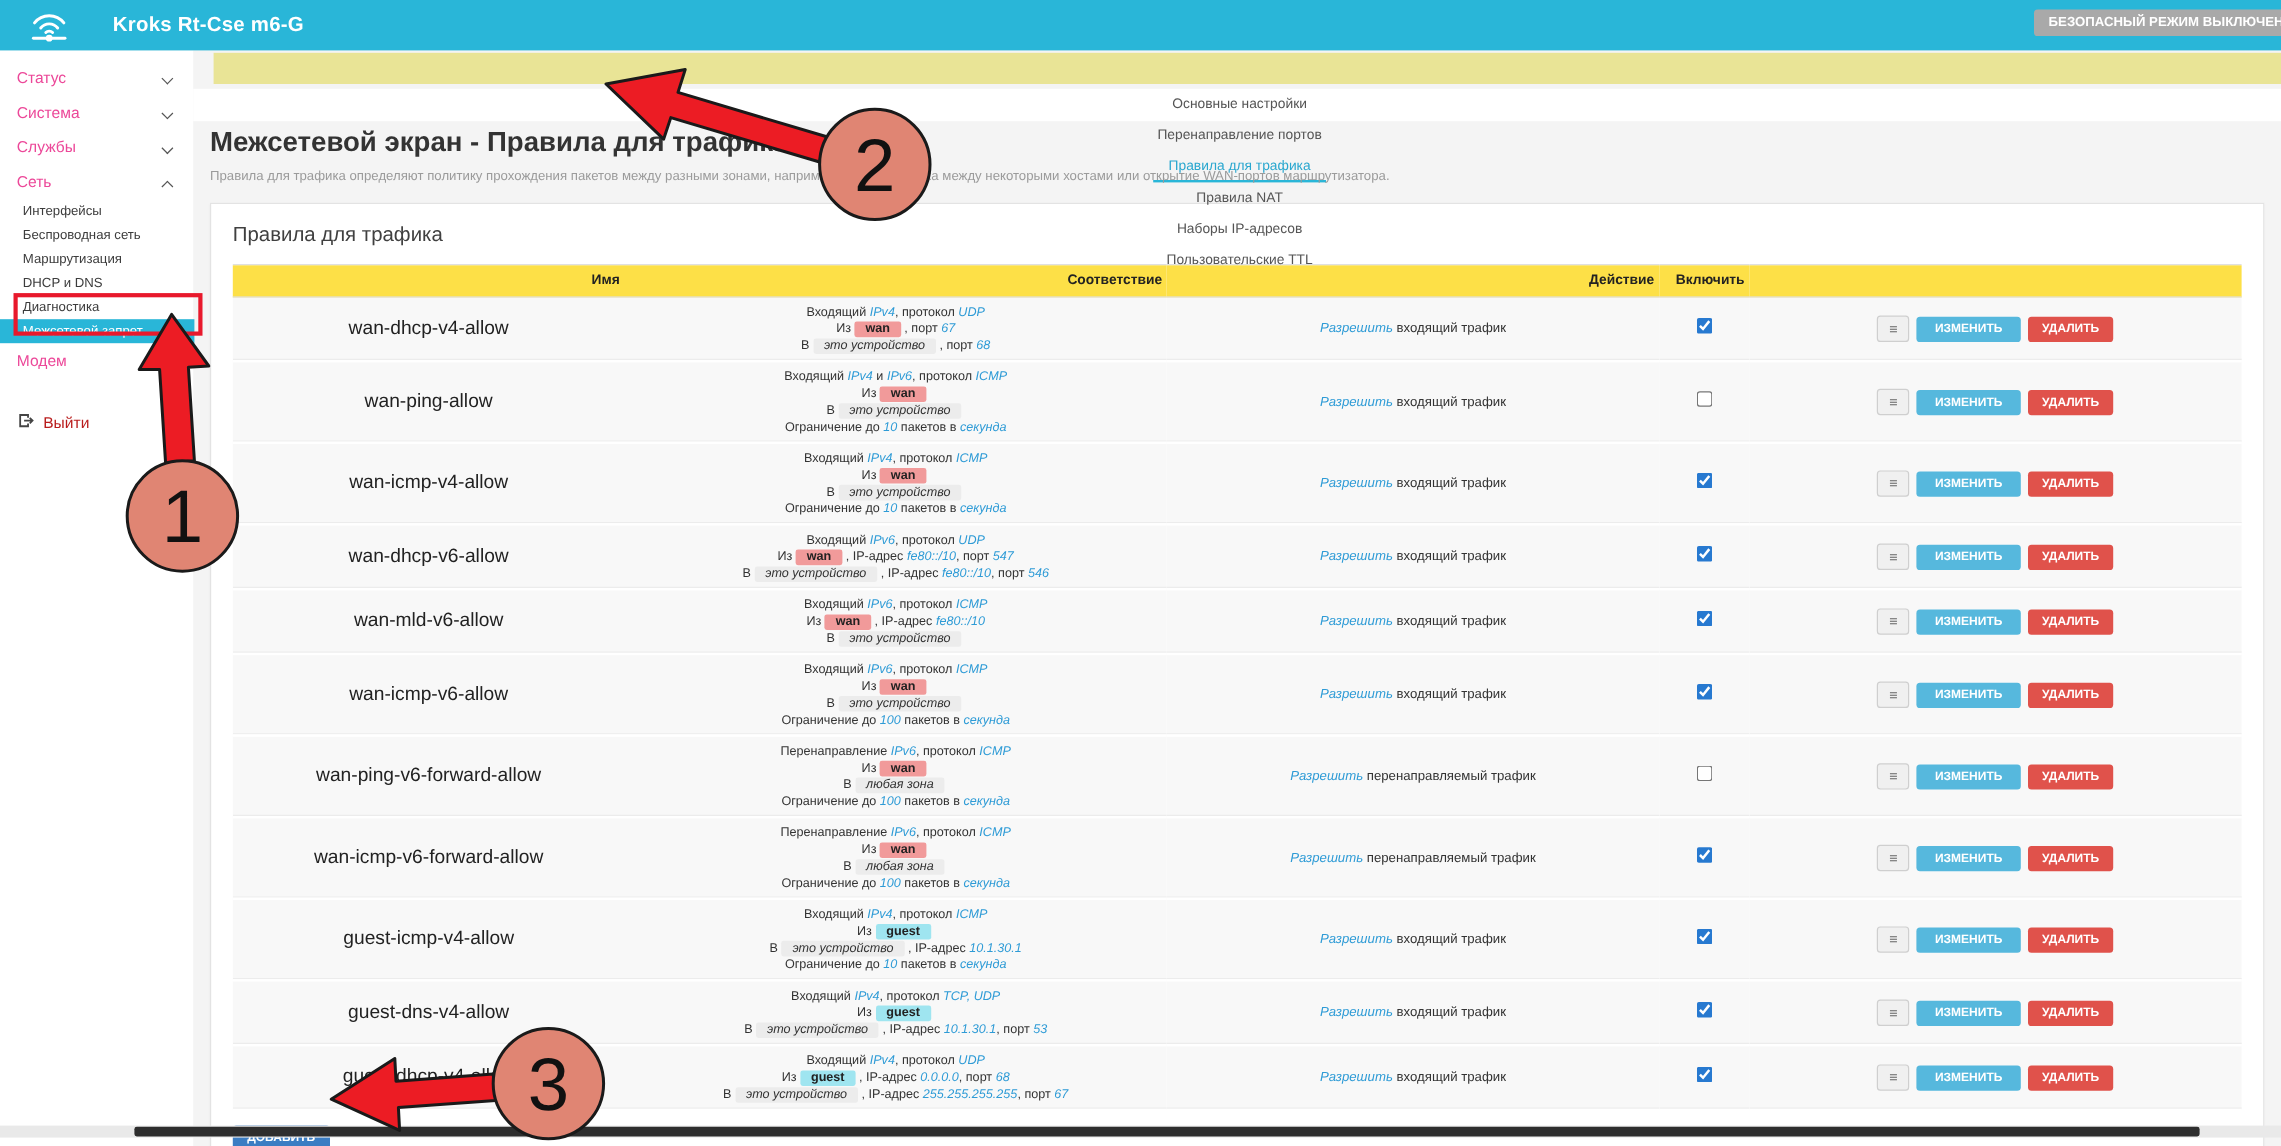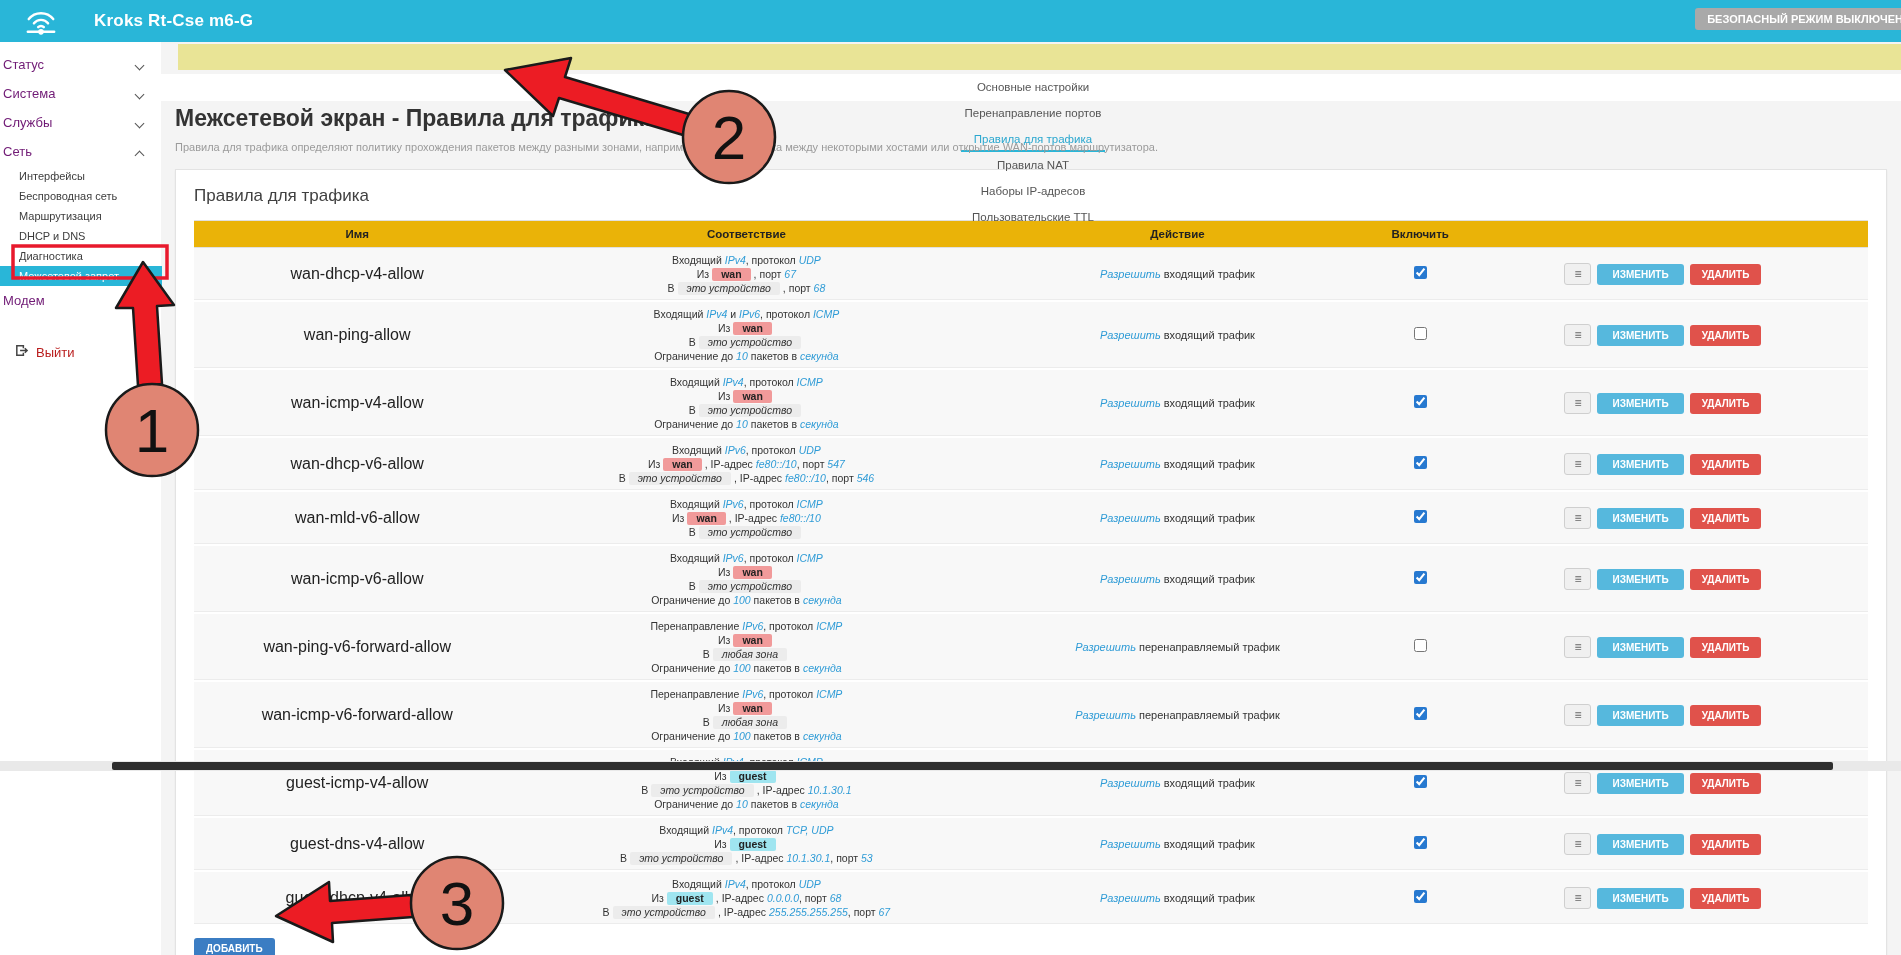--- a/index.html
+++ b/index.html
@@ -1,27 +1,27 @@
 <!DOCTYPE html>
 <html style="--accent: #29b6d8; --banner: #e9e496; --link: #2e9bd6; --wan: #f19a9a; --guest: #9fe5f0; --edit: #56b8dd; --del: #e0524b; --add: #3b7dc3;"><head>
 <meta charset="utf-8">
 <style>
   * { box-sizing:border-box; margin:0; padding:0; }
   html,body { width:1901px; height:955px; overflow:hidden; font-family:"Liberation Sans",sans-serif; background:#f4f4f4; }
-  #page { position:relative; width:1901px; height:771px; }
+  #page { position:relative; width:1901px; height:948px; }
 
   
   .topbar { position:relative; height:42px; background:var(--accent); display:flex; align-items:center; z-index:5; }
   .logo { margin-left:22px; display:flex; align-items:center; }
   .topbar-title { color:#fff; font-size:17px; font-weight:bold; margin-left:34px; letter-spacing:.2px; }
   .safe-badge { position:absolute; right:-14px; top:8px; background:#a9a9a9; color:#fff; font-size:11px; font-weight:bold; padding:5px 12px; border-radius:3px; white-space:nowrap; }
 
   
   .sidebar { position:absolute; top:42px; left:0; width:161px; height:913px; background:#fff; padding-top:8px; z-index:4; }
-  .side-item { position:relative; padding:7px 14px 7px 3px; font-size:13px; color:#701a75; cursor:pointer; }
+  .side-item { position:relative; padding:7px 14px 7px 14px; font-size:13px; color:#ec4899; cursor:pointer; }
   .side-item .chev { position:absolute; right:18px; top:12px; width:7px; height:7px; border-right:1.6px solid #555; border-bottom:1.6px solid #555; transform:rotate(45deg); }
   .side-item .chev.up { transform:rotate(-135deg); top:15px; }
   .side-sub { padding:4px 0 4px 19px; font-size:11px; color:#3c3c3c; cursor:pointer; }
   .side-sub.active { background:var(--accent); color:#fff; margin-right:0; width:162px; padding-left:19px; }
   .logout { display:flex; align-items:center; gap:7px; margin:28px 0 0 14px; font-size:13px; color:#b91c1c; cursor:pointer; }
 
   
   .main { position:absolute; top:42px; left:161px; width:1740px; height:913px; background:#f4f4f4; }
   .banner { height:26px; background:var(--banner); margin:2px 0 4px 17px; }
   .tabs { background:#fff; display:flex; padding-left:4px; height:27px; align-items:center;flex-direction:column; }
@@ -30,21 +30,21 @@
 
   .content { padding:0 14px; }
   .page-title { margin-top:4px; font-size:23px; font-weight:600; color:#333; }
   .page-sub { margin-top:9px; font-size:11px; color:#9b9b9b; }
 
   .card { margin-top:16px; background:#fff; border:1px solid #e3e3e3; box-shadow:0 1px 2px rgba(0,0,0,.05); padding:16px 18px 14px 18px; }
   .section-title { font-size:17px; color:#404040; margin-bottom:14px; }
 
   table.rules { width:100%; border-collapse:collapse; }
   table.rules col.c-name{width:19.5%} table.rules col.c-match{width:27%} table.rules col.c-action{width:24.5%} table.rules col.c-en{width:4.5%} table.rules col.c-btn{width:24.5%}
-  table.rules th { font-size:11.5px; color:#222; font-weight:bold; text-align:center; padding:7px 4px; border-top:1px solid #e0e0e0; border-bottom:1px solid #e0e0e0; background:#eab308; }
+  table.rules th { font-size:11.5px; color:#222; font-weight:bold; text-align:right; padding:7px 4px; border-top:1px solid #e0e0e0; border-bottom:1px solid #e0e0e0; background:#fde047; }
   table.rules td { background:#f8f8f8; border-bottom:2px solid #fff; box-shadow:inset 0 -1px 0 #ececec; text-align:center; vertical-align:middle; padding:5px 4px; }
   .rule-name { font-size:16px; font-weight:normal; color:#222; }
   .mline { font-size:10.5px; color:#333; line-height:14px; white-space:nowrap; }
   .val { color:var(--link); font-style:italic; }
   .badge { display:inline-block; padding:0 9px; margin:0 3px; font-size:10.5px; line-height:13px; border-radius:2px; }
   .bwan { background:var(--wan); font-weight:bold; color:#222; }
   .bguest { background:var(--guest); font-weight:bold; color:#222; }
   .bdev { background:#ececec; font-style:italic; color:#333; }
   .action-cell { font-size:11px; color:#333; }
   .enable-cb { width:13px; height:13px; accent-color:#2779d0; cursor:pointer; }

